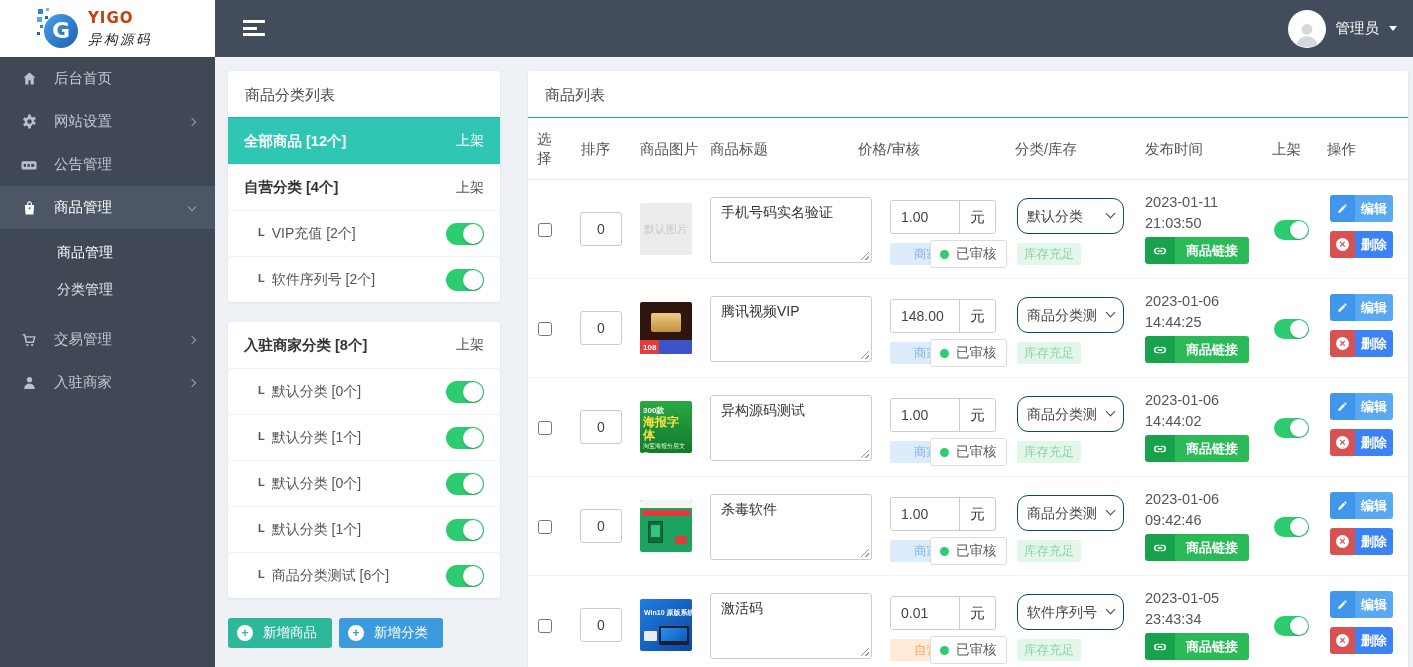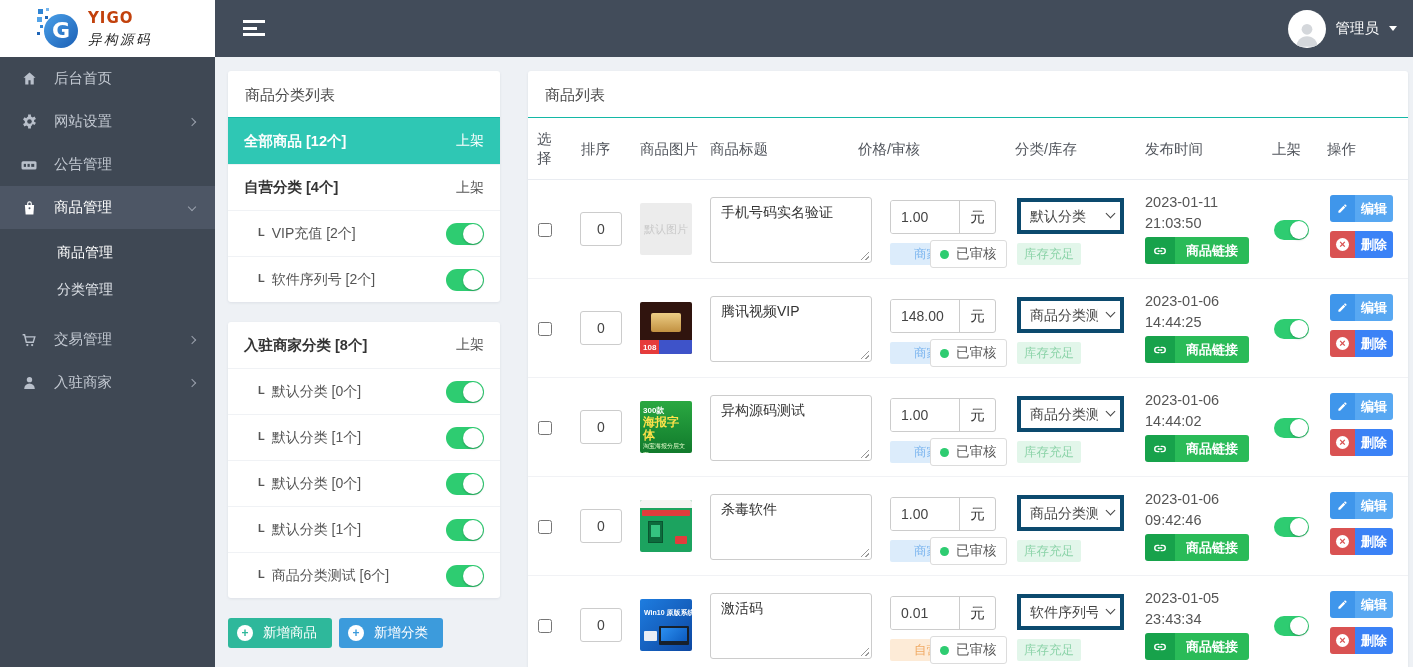--- a/index.html
+++ b/index.html
@@ -107,21 +107,21 @@
 
   .price-group { left:362px; top:20px; width:106px; height:34px; border:1px solid #ccc; border-radius:3px; display:flex; background:#fff; overflow:hidden; }
   .price-input { flex:1; min-width:0; border:none; outline:none; padding-left:10px; font-size:14px; color:#444; font-family:inherit; }
   .price-suffix { width:36px; border-left:1px solid #ccc; display:flex; align-items:center; justify-content:center; font-size:14.5px; color:#333; }
   .seller-badge { left:362px; top:63px; height:22px; padding:0 24px; background:#dcecfb; color:#7db6ef; font-size:12.5px; display:flex; align-items:center; border-radius:2px; }
   .seller-badge.self { background:#fdebd7; color:#f0a963; }
   .approved { left:402px; top:60px; height:28px; padding:0 9px; border:1px solid #dcdcdc; border-radius:3px; display:flex; align-items:center; gap:7px; font-size:13.5px; color:#555; background:#fff; }
   .dot { width:9px; height:9px; border-radius:50%; background:#2ecc71; }
 
   .cat-select-wrap { left:489px; top:18px; width:107px; height:36px; }
-  .cat-select { width:100%; height:100%; border:4px solid #0c4a6e; border-radius:0; padding:0 22px 0 9px; font-size:14px; color:#444; background:#fff; appearance:none; -webkit-appearance:none; font-family:inherit; outline:none; }
+  .cat-select { width:100%; height:100%; border:1px solid #0c4a6e; border-radius:11px; padding:0 22px 0 9px; font-size:14px; color:#444; background:#fff; appearance:none; -webkit-appearance:none; font-family:inherit; outline:none; }
   .sel-chev { position:absolute; right:10px; top:12px; width:7px; height:7px; border-right:1.8px solid #444; border-bottom:1.8px solid #444; transform:rotate(45deg); pointer-events:none; }
   .stock-badge { left:489px; top:63px; height:22px; padding:0 7px; background:#e2f6ea; color:#8bd3a8; font-size:12.5px; display:flex; align-items:center; border-radius:2px; }
 
   .date-box { left:617px; top:12px; font-size:14.5px; color:#555; line-height:21px; }
   .link-btn { left:617px; top:57px; height:27px; display:flex; border-radius:3px; overflow:hidden; cursor:pointer; border:none; padding:0; font-family:inherit; }
   .link-icon-seg { width:30px; background:#17a24b; display:flex; align-items:center; justify-content:center; }
   .link-label-seg { background:#2abb58; color:#fff; font-size:13px; font-weight:bold; display:flex; align-items:center; padding:0 11px; }
 
   .row-toggle { left:746px; top:40px; width:35px; height:20px; border-radius:10px; margin-left:0; }
   .row-toggle::after { width:18px; height:18px; }

